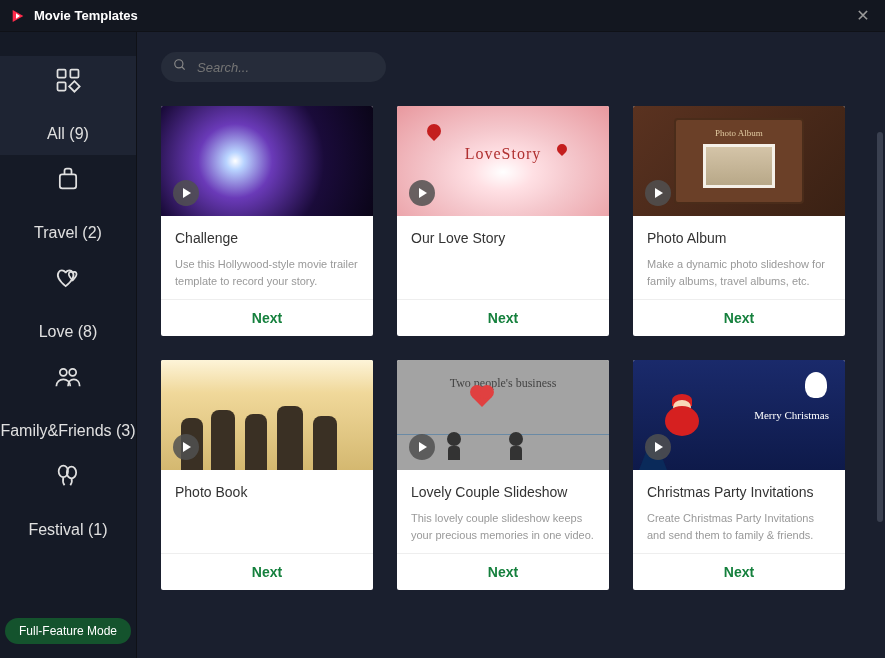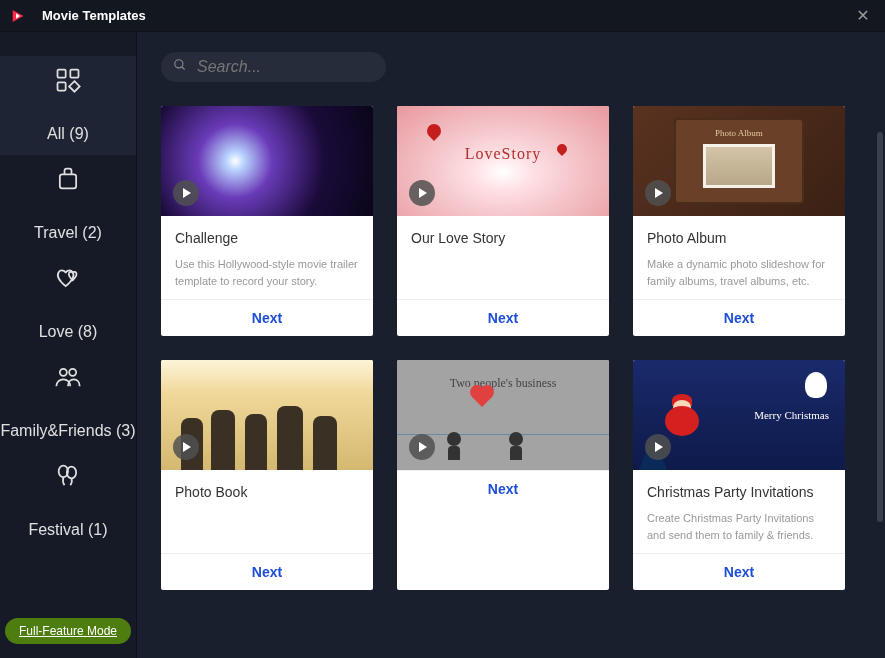--- a/index.html
+++ b/index.html
@@ -15,21 +15,21 @@
   height: 32px;
   background: #131720;
   display: flex;
   align-items: center;
   padding: 0 10px;
   border-bottom: 1px solid #0f1117;
 }
 .titlebar .logo {
   display: flex;
   align-items: center;
-  gap: 16px;
+  gap: 8px;
 }
 .titlebar .logo svg { width: 16px; height: 16px; }
 .titlebar .title {
   font-size: 13px;
   font-weight: 600;
   color: #fff;
 }
 .titlebar .spacer { flex: 1; }
 .titlebar .close {
   width: 24px;
@@ -84,47 +84,46 @@
 .sidebar-item .label {
   font-size: 16px;
   color: #e0e0e0;
   margin-top: 23px;
 }
 .sidebar-footer {
   margin-top: auto;
   padding: 14px 0;
 }
 .full-feature-btn {
-  background: #4d7c0f;
+  background: #14532d;
   color: #fff;
   border: none;
   border-radius: 14px;
   padding: 6px 14px;
   font-size: 12px;
   cursor: pointer;
-  text-decoration: underline;
 }
 .content {
   flex: 1;
   padding: 20px 24px 0 24px;
   overflow-y: auto;
   position: relative;
 }
 .search-wrap {
   margin-bottom: 24px;
 }
 .search {
   width: 225px;
   height: 30px;
   background: #262c3a;
   border: none;
   border-radius: 15px;
   padding: 0 14px 0 36px;
   color: #999;
-  font-size: 16px;
+  font-size: 13px;
   font-style: italic;
   outline: none;
 }
 .search-container {
   position: relative;
   display: inline-block;
 }
 .search-container .search-icon {
   position: absolute;
   left: 12px;
@@ -186,21 +185,21 @@
   font-size: 11px;
   color: #999;
   line-height: 1.5;
 }
 .card-footer {
   border-top: 1px solid #eee;
   text-align: center;
   padding: 10px 0;
   font-size: 14px;
   font-weight: 600;
-  color: #1d4ed8;
+  color: #15803d;
   cursor: pointer;
 }
 
 .thumb.challenge {
   background: radial-gradient(circle at 35% 50%, #fff 0%, #b9d4ff 6%, #6a3ab8 25%, #1a0b3a 60%, #0a0518 100%);
 }
 .thumb.love {
   background: radial-gradient(ellipse at 50% 60%, #fff 0%, #ffe0e4 20%, #f5c8cd 45%, #e8989e 100%);
   display:flex; align-items:center; justify-content:center;
 }
@@ -492,20 +491,24 @@
           <div class="person p1">
               <div class="head"></div>
               <div class="body"></div>
             </div>
           <div class="person p2">
               <div class="head"></div>
               <div class="body"></div>
             </div>
           <div class="play-btn"></div>
         </div>
+        <div class="card-body">
+          <div class="card-title">Lovely Couple Slideshow</div>
+          <div class="card-desc">This lovely couple slideshow keeps your precious memories in one video.</div>
+        </div>
         <div class="card-footer">Next</div>
       </div>
 
       <div class="card">
         <div class="thumb christmas">
           <div class="tree"></div>
           <div class="santa">
               <div class="hat"></div>
               <div class="face"></div>
               <div class="body"></div>

